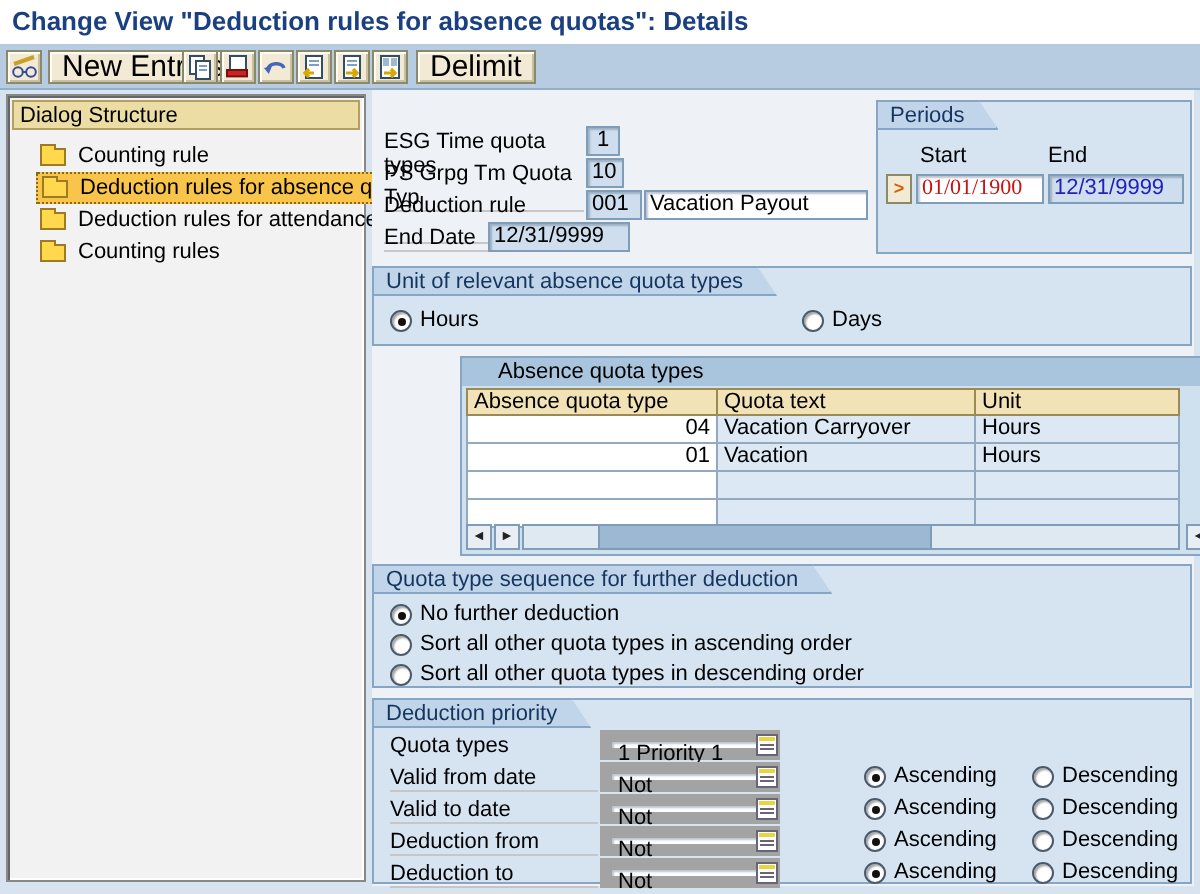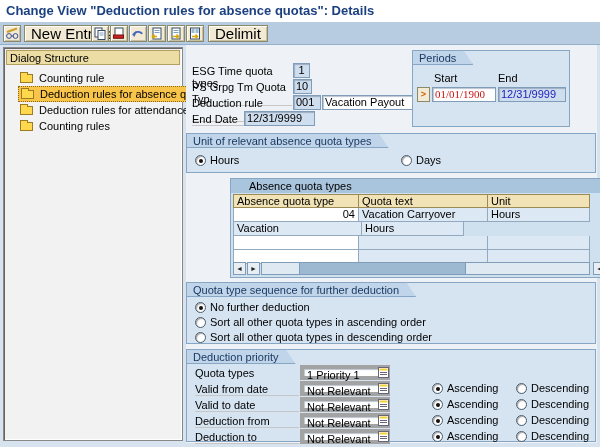--- a/index.html
+++ b/index.html
@@ -64,21 +64,21 @@
   .cell-type { width:126px; background:#fff; text-align:right; }
   .cell-text { width:129px; background:#dce8f4; }
   .cell-unit { width:102px; background:#dce8f4; }
   .sbtn { position:absolute; background:#e8eef4; border:1px solid #7f9db9; text-align:center;
           font-size:7px; line-height:11px; color:#222; }
   .vtrack { position:absolute; background:#fff; border:1px solid #7f9db9; }
   .vthumb { position:absolute; background:#9db9d2; border:1px solid #7f9db9; }
   .htrack { position:absolute; background:#dfe9f2; border:1px solid #7f9db9; }
   .hthumb { position:absolute; background:#9db9d2; border:1px solid #7f9db9; }
   
-  .ddfield { position:absolute; height:15px; background:#fff; border:4px solid #a3a3a3;
+  .ddfield { position:absolute; height:15px; background:#fff; border:6px solid #a3a3a3;
              box-shadow:inset 1px 1px 1px rgba(60,90,120,.35); padding:0 14px 0 3px; line-height:13px; }
   .ddicon { position:absolute; right:1px; top:1px; width:11px; height:11px; }
   .startbtn { position:absolute; width:13px; height:15px; background:#f3ead6; border:1px solid #8a8a6a;
               color:#d06000; font-weight:bold; font-size:9px; text-align:center; line-height:13px; }
   .red { color:#cc1111; }
   .blue { color:#2222bb; }
 </style>
 </head>
 <body>
 
@@ -179,21 +179,21 @@
 <div class="flabel" style="left:192px; top:81px; width:100px;">PS Grpg Tm Quota Typ</div>
 <div class="field" style="left:293px; top:79px; width:19px;">10</div>
 
 <div class="flabel" style="left:192px; top:97px; width:100px;">Deduction rule</div>
 <div class="field" style="left:293px; top:95px; width:28px;">001</div>
 <div class="field editable" style="left:322px; top:95px; width:112px;">Vacation Payout</div>
 
 <div class="flabel" style="left:192px; top:113px; width:51px;">End Date</div>
 <div class="field" style="left:244px; top:111px; width:71px;">12/31/9999</div>
 
-<div class="groupbox" style="left:412px; top:50px; width:158px; height:77px;">
+<div class="groupbox" style="left:438px; top:50px; width:158px; height:77px;">
   <div class="gb-tab">Periods</div>
   <div style="position:absolute; left:21px; top:21px;">Start</div>
   <div style="position:absolute; left:85px; top:21px;">End</div>
   <div class="startbtn" style="left:4px; top:36px;">&gt;</div>
   <div class="field editable red" style="left:19px; top:36px; width:64px;font-family:Liberation Serif, serif;">01/01/1900</div>
   <div class="field blue" style="left:85px; top:36px; width:68px;">12/31/9999</div>
 </div>
 
 <div class="groupbox" style="left:186px; top:133px; width:410px; height:40px;">
   <div class="gb-tab">Unit of relevant absence quota types</div>
@@ -215,20 +215,21 @@
       <div class="tcell cell-type" style="text-align:left;">Absence quota type</div>
       <div class="tcell cell-text" style="background:#f1e3b6;">Quota text</div>
       <div class="tcell cell-unit" style="background:#f1e3b6;">Unit</div>
     </div>
     <div class="trow">
       <div class="tcell cell-type">04</div>
       <div class="tcell cell-text">Vacation Carryover</div>
       <div class="tcell cell-unit">Hours</div>
     </div>
     <div class="trow">
+      <div class="tcell cell-type">01</div>
       <div class="tcell cell-text">Vacation</div>
       <div class="tcell cell-unit">Hours</div>
     </div>
     <div class="trow">
       <div class="tcell cell-type"></div>
       <div class="tcell cell-text"></div>
       <div class="tcell cell-unit"></div>
     </div>
     <div class="trow">
       <div class="tcell cell-type"></div>

